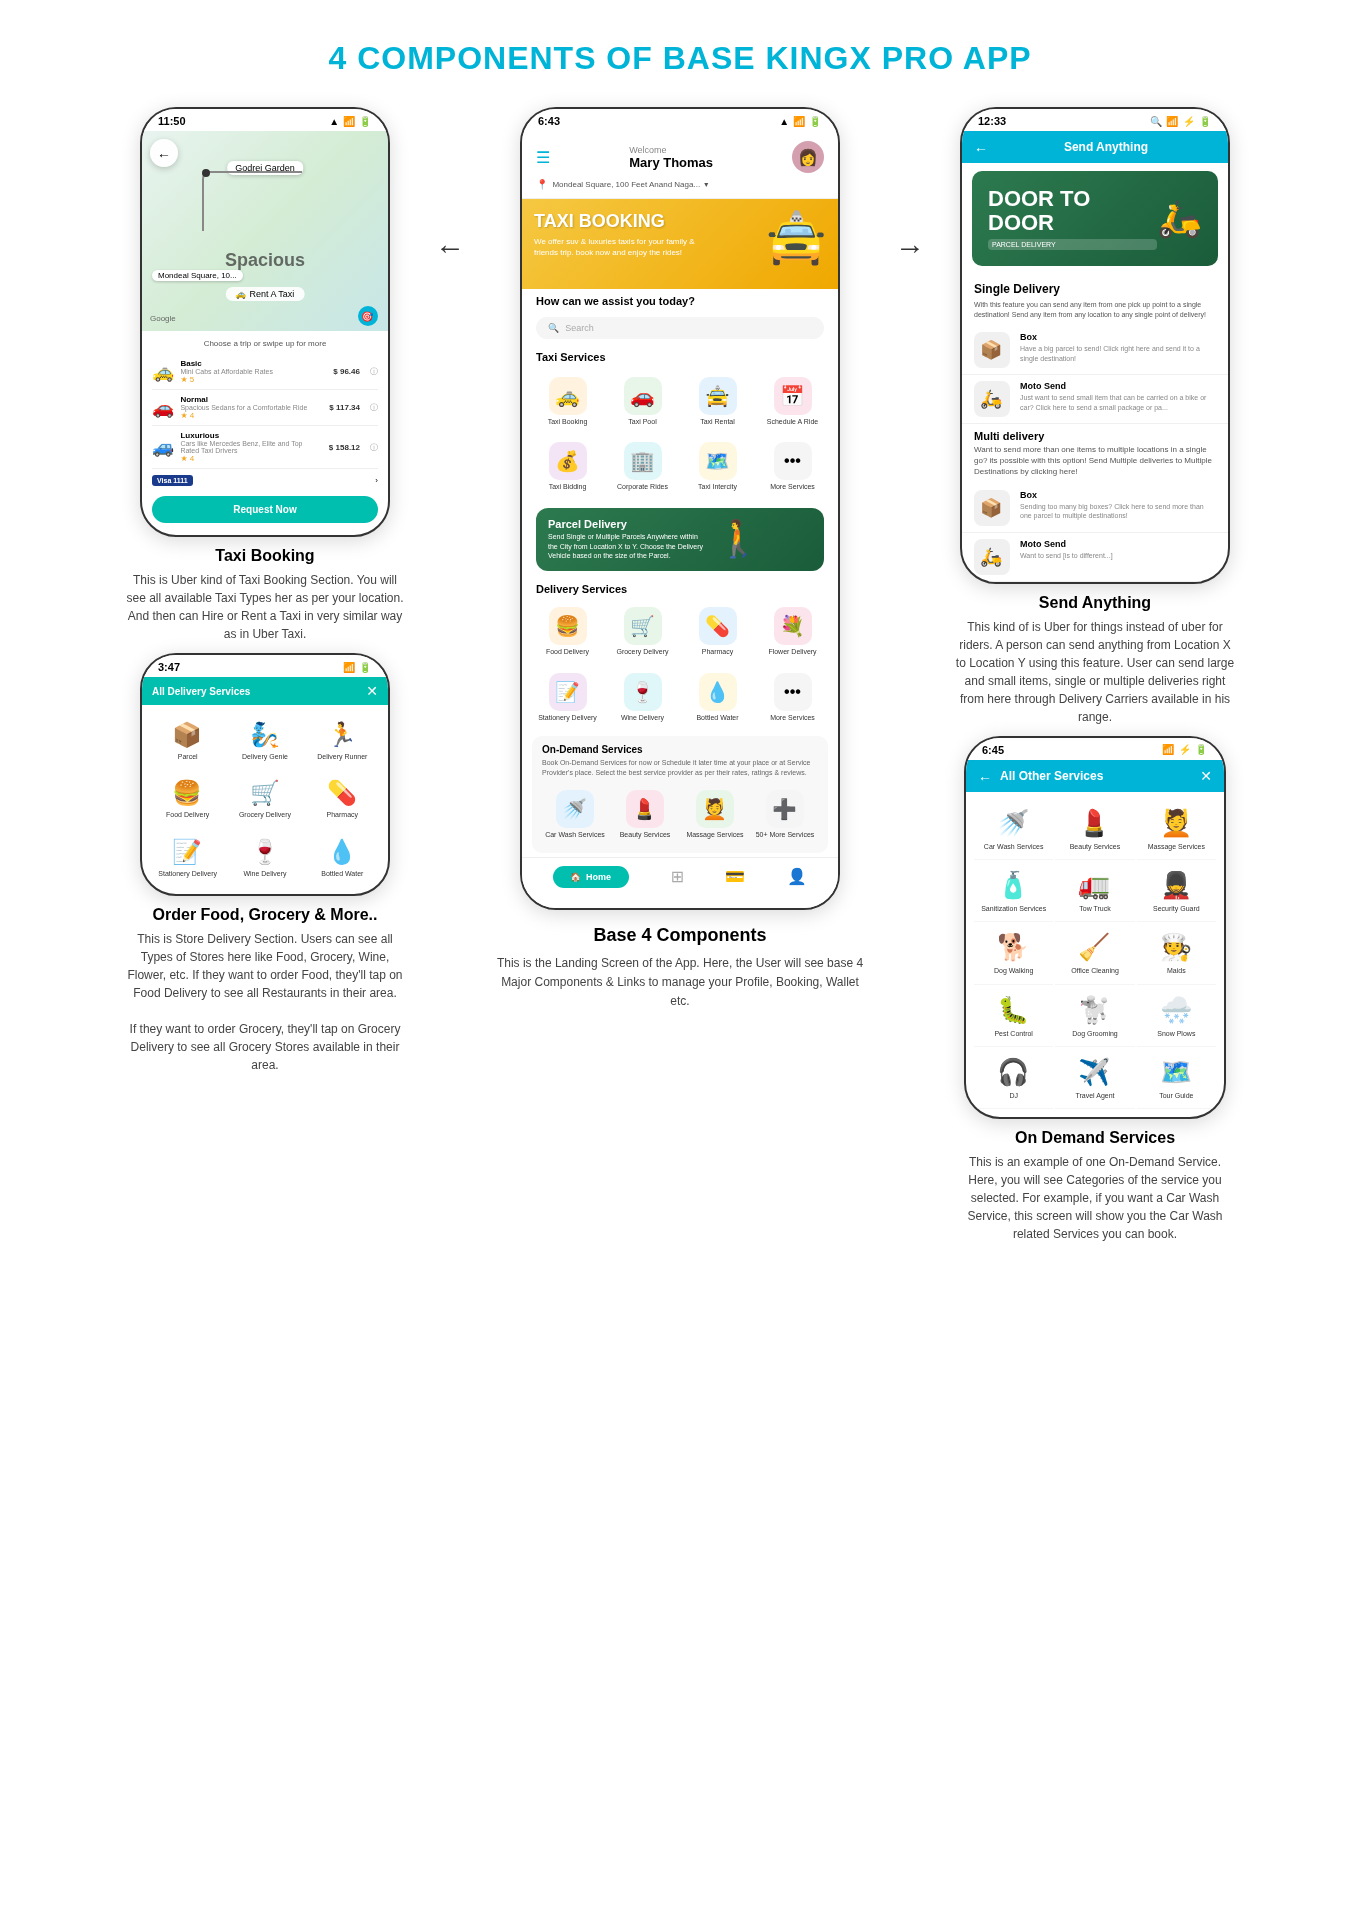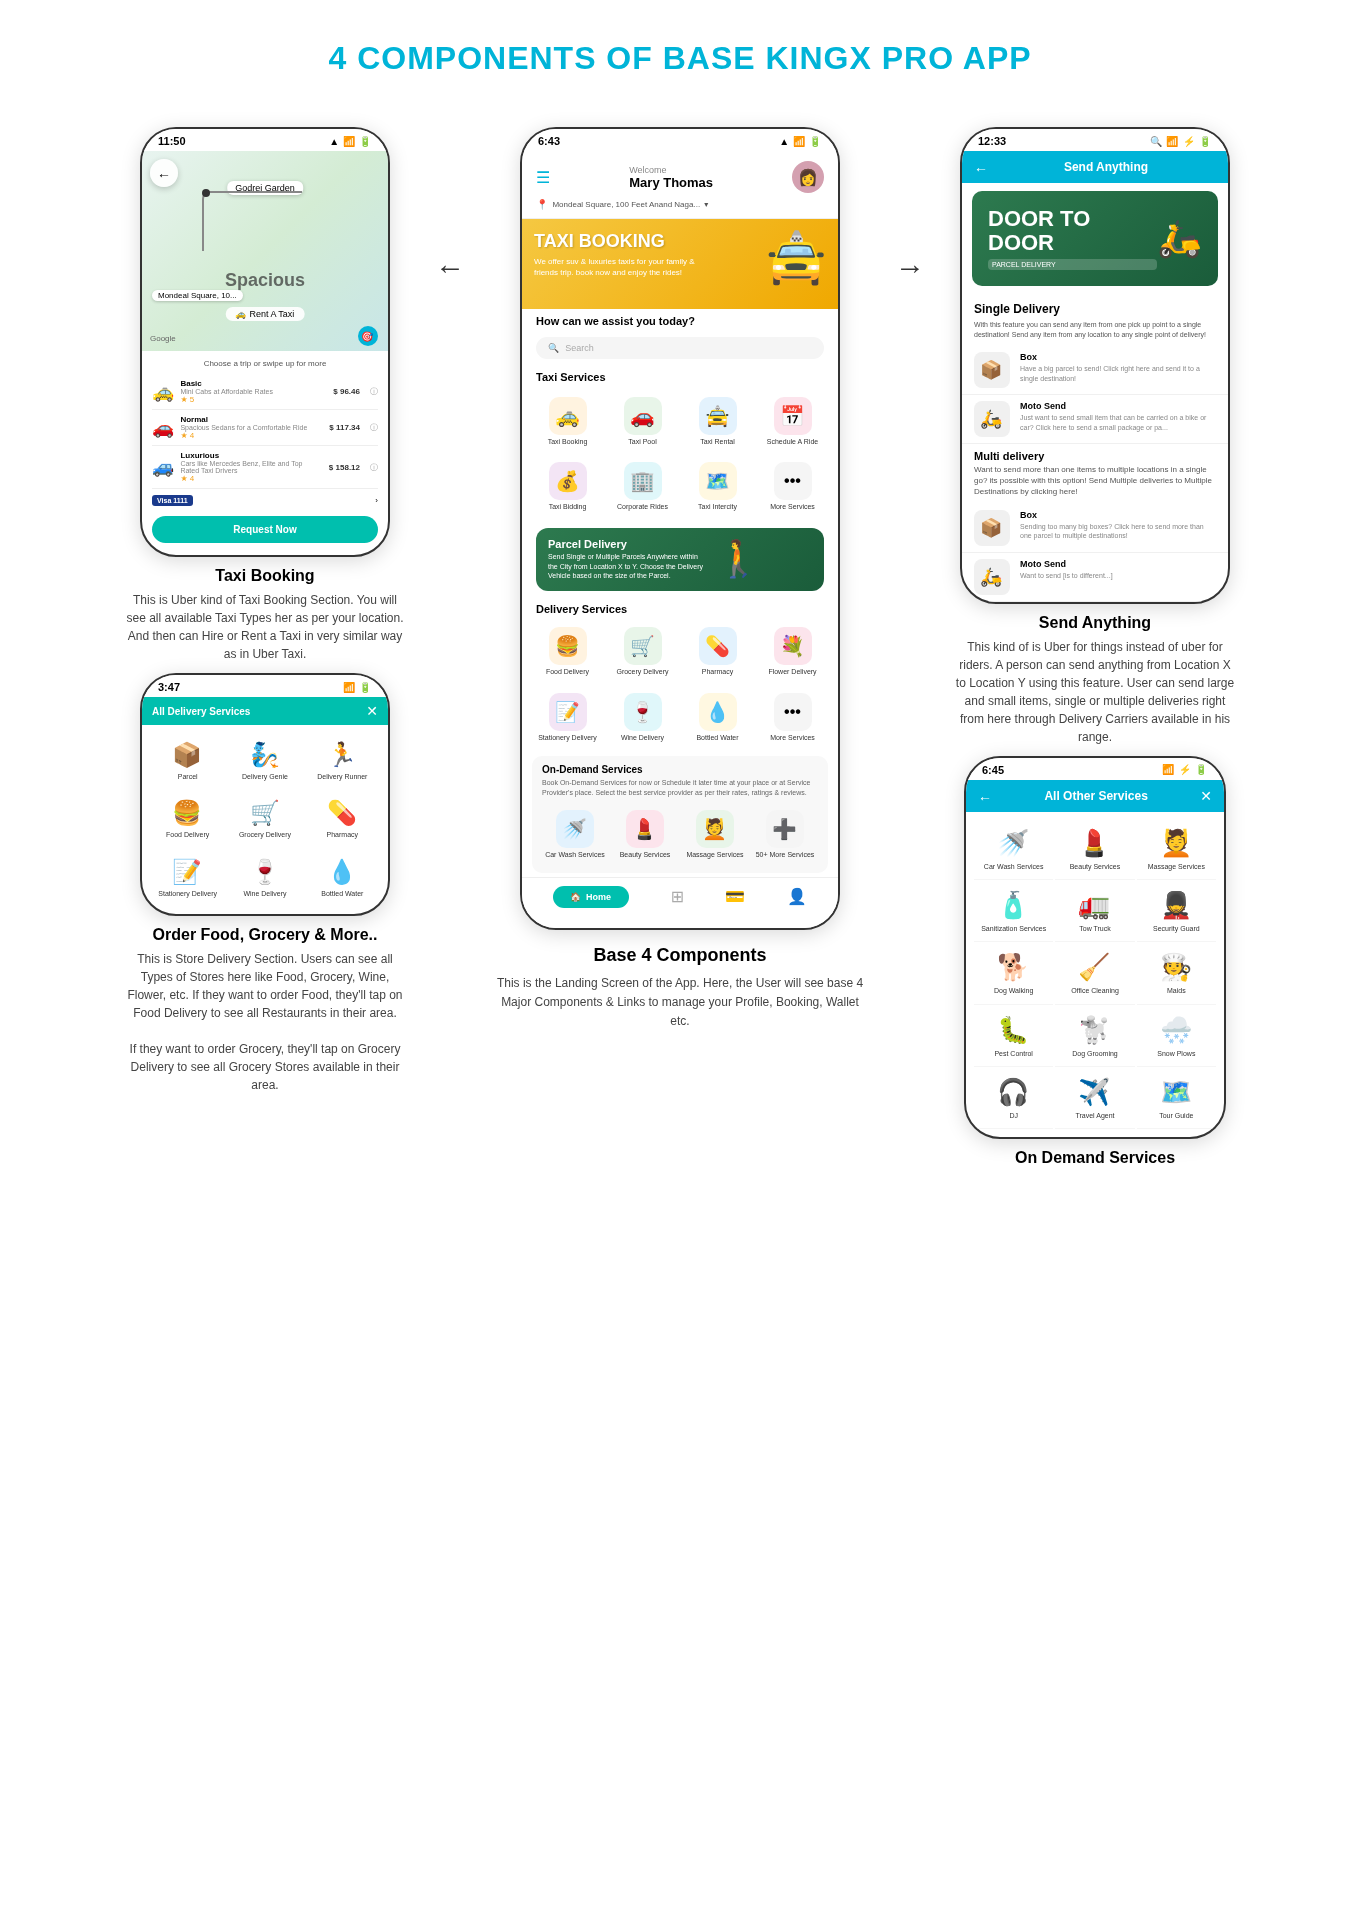--- a/index.html
+++ b/index.html
@@ -368,21 +368,21 @@
 
     
     .ondemand-phone { width: 280px; }
     .ondemand-phone-header {
       background: #00b4d8;
       padding: 8px 12px;
       display: flex;
       align-items: center;
       gap: 8px;
     }
-    .ondemand-header-title { color: #fff; font-size: 12px; font-weight: 700; flex: 1; text-align: center; }
+    .ondemand-header-title { color: #fff; font-size: 12px; font-weight: 700; flex: 1; }
     .ondemand-all-grid {
       display: grid;
       grid-template-columns: repeat(3, 1fr);
       gap: 2px;
       padding: 8px;
     }
     .ondemand-all-item {
       display: flex;
       flex-direction: column;
       align-items: center;
@@ -410,21 +410,20 @@
     .desc-section h3 { font-size: 18px; font-weight: 700; margin-bottom: 8px; }
     .desc-section p { font-size: 12px; color: #444; line-height: 1.6; }
 
     .full-layout {
       display: flex;
       flex-direction: row;
       align-items: flex-start;
       justify-content: center;
       gap: 0;
       padding: 0 14px;
-      margin-top: 20px;
     }
 
     .col-l {
       width: 290px;
       display: flex;
       flex-direction: column;
       align-items: center;
     }
     .col-c {
       width: 380px;
@@ -907,17 +906,18 @@
         </div>
         <div class="ondemand-all-item">
           <span class="ondemand-all-icon">🗺️</span>
           <span class="ondemand-all-label">Tour Guide</span>
         </div>
       </div>
     </div>
 
     <div class="phone-desc">
       <h3>On Demand Services</h3>
+      <p>This is an example of one On-Demand Service. Here, you will see Categories of the service you selected. For example, if you want a Car Wash Service, this screen will show you the Car Wash related Services you can book.</p>
     </div>
 
   </div>
 
 </div>
 
 </body></html>

